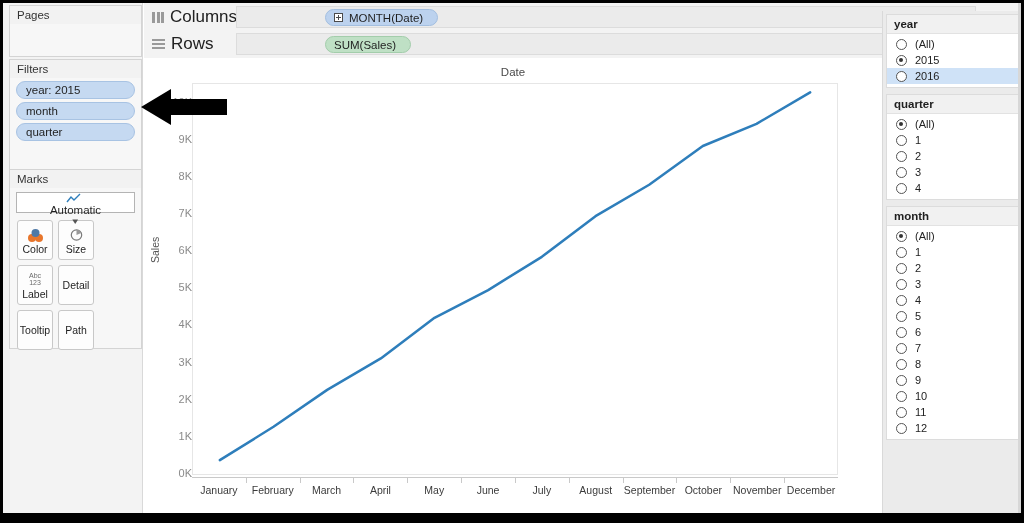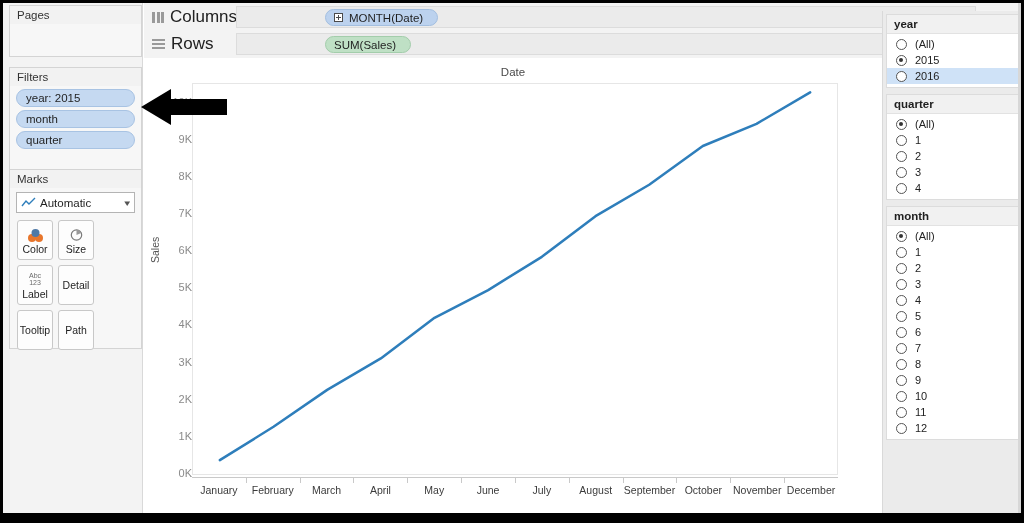--- a/index.html
+++ b/index.html
@@ -31,21 +31,21 @@
     background: #f7f7f7;
     border: 1px solid #d4d4d4;
     margin: 0 3px 6px 3px;
   }
   .card-title {
     font-size: 11.5px; color: #333;
     padding: 3px 6px 3px 7px;
     background: #f2f2f2;
   }
   .pages-card { position: absolute; left: 3px; top: 2px; width: 133px; height: 52px; }
-  .filters-card { position: absolute; left: 3px; top: 64px; width: 133px; height: 120px; }
+  .filters-card { position: absolute; left: 3px; top: 56px; width: 133px; height: 120px; }
   .marks-card { position: absolute; left: 3px; top: 166px; width: 133px; height: 180px; }
 
   .pill {
     height: 18px;
     margin: 3px 6px 0 6px;
     background: #c5d9f1;
     border: 1px solid #a8c3e3;
     border-radius: 9px;
     font-size: 11.5px;
     color: #1f1f1f;
@@ -54,20 +54,21 @@
   }
   .marks-select {
     display: flex; align-items: center;
     height: 21px;
     margin: 4px 6px 0 6px;
     background: #ffffff;
     border: 1px solid #b4b4b4;
     font-size: 11.5px;
     color: #1f1f1f;
     padding: 0 4px;
+    flex-direction: column;
   }
   .mark-line-icon { width: 15px; height: 11px; margin-right: 4px; flex: 0 0 auto; }
   .marks-select .lbl { flex: 1 1 auto; }
   .caret { font-size: 9px; color: #555; transform: scaleX(1.3); }
 
   .mark-grid {
     display: flex; flex-wrap: wrap;
     gap: 5px;
     padding: 7px 16px 0 7px;
   }

